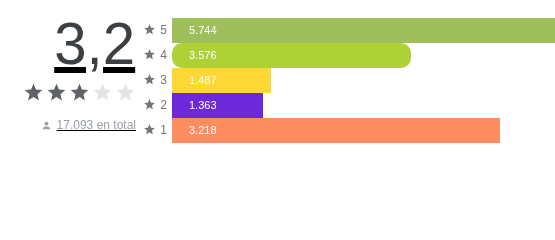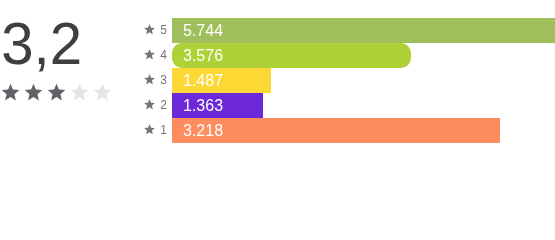--- a/index.html
+++ b/index.html
@@ -22,22 +22,23 @@
     align-items: flex-start;
   }
 
   
   .summary {
     width: 136px;
     flex: 0 0 136px;
     padding-top: 12px;
     display: flex;
     flex-direction: column;
-    align-items: flex-start;
+    align-items: flex-end;
     box-sizing: border-box;
+    text-decoration: underline;
   }
   .score {
     font-family: "Liberation Sans", sans-serif;
     font-size: 60px;
     font-weight: 200;
     line-height: 64px;
     color: #3c4043;
     letter-spacing: 0px;
     margin: 0;
     padding: 0;
@@ -105,24 +106,24 @@
   }
   .bar-fill {
     position: absolute;
     left: 0;
     top: 0;
     height: 25px;
     display: flex;
     align-items: center;
   }
   .bar-value {
-    font-size: 16px;
+    font-size: 11px;
     line-height: 13px;
     color: #ffffff;
-    padding-left: 11px;
+    padding-left: 17px;
     white-space: nowrap;
   }
 </style>
 </head>
 <body>
 
 <div class="rating-widget">
 
   <div class="summary">
     <div class="score">3,2</div>
@@ -148,20 +149,28 @@
             <path fill="#e4e4e4" d="M12 17.27 18.18 21l-1.64-7.03L22 9.24l-7.19-.61L12 2 9.19 8.63 2 9.24l5.46 4.73L5.82 21z"></path>
           </svg>
       </span>
       <span class="star-glyph">
         <svg width="21" height="21" viewBox="0 0 24 24">
             <path fill="#e4e4e4" d="M12 17.27 18.18 21l-1.64-7.03L22 9.24l-7.19-.61L12 2 9.19 8.63 2 9.24l5.46 4.73L5.82 21z"></path>
           </svg>
       </span>
     </div>
 
+    <div class="total-line">
+      <span class="person-icon">
+        <svg width="11" height="13" viewBox="0 0 24 24">
+            <path fill="#9aa0a6" d="M12 12c2.21 0 4-1.79 4-4s-1.79-4-4-4-4 1.79-4 4 1.79 4 4 4zm0 2c-2.67 0-8 1.34-8 4v2h16v-2c0-2.66-5.33-4-8-4z"></path>
+          </svg>
+      </span>
+      <span>17.093 en total</span>
+    </div>
   </div>
 
   <div class="histogram">
 
     <div class="bar-row">
       <div class="row-label">
         <span>
           <svg width="13" height="13" viewBox="0 0 24 24">
               <path fill="#757575" d="M12 17.27 18.18 21l-1.64-7.03L22 9.24l-7.19-.61L12 2 9.19 8.63 2 9.24l5.46 4.73L5.82 21z"></path>
             </svg>

